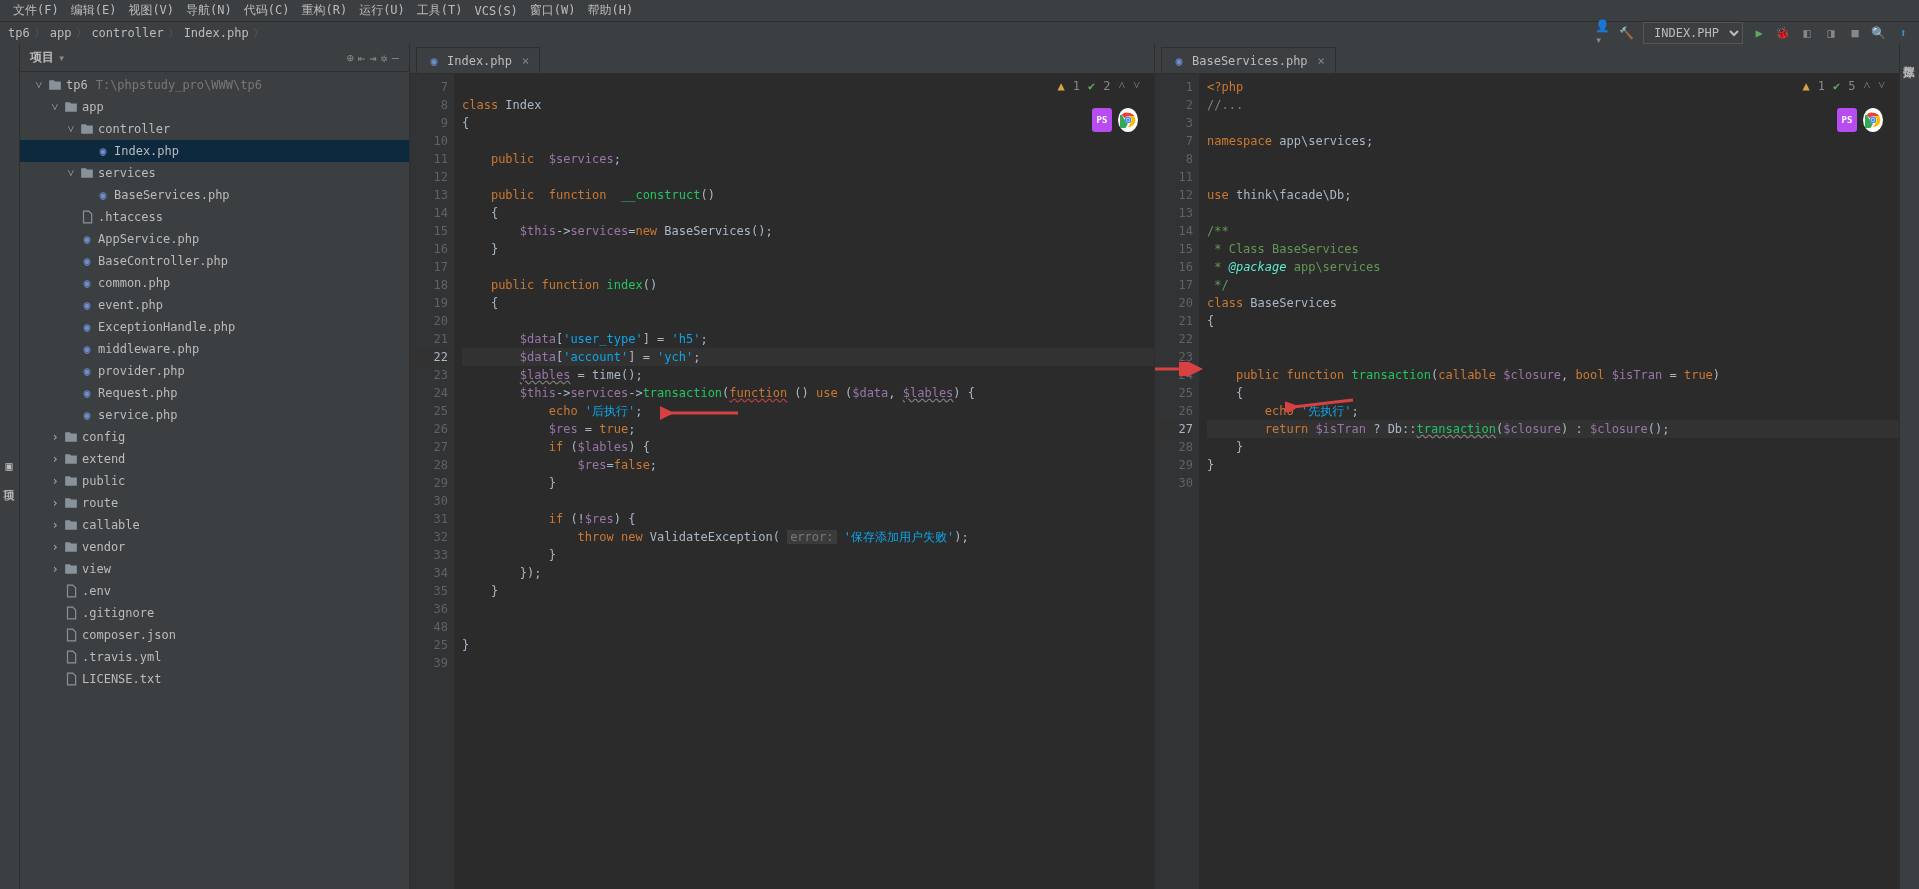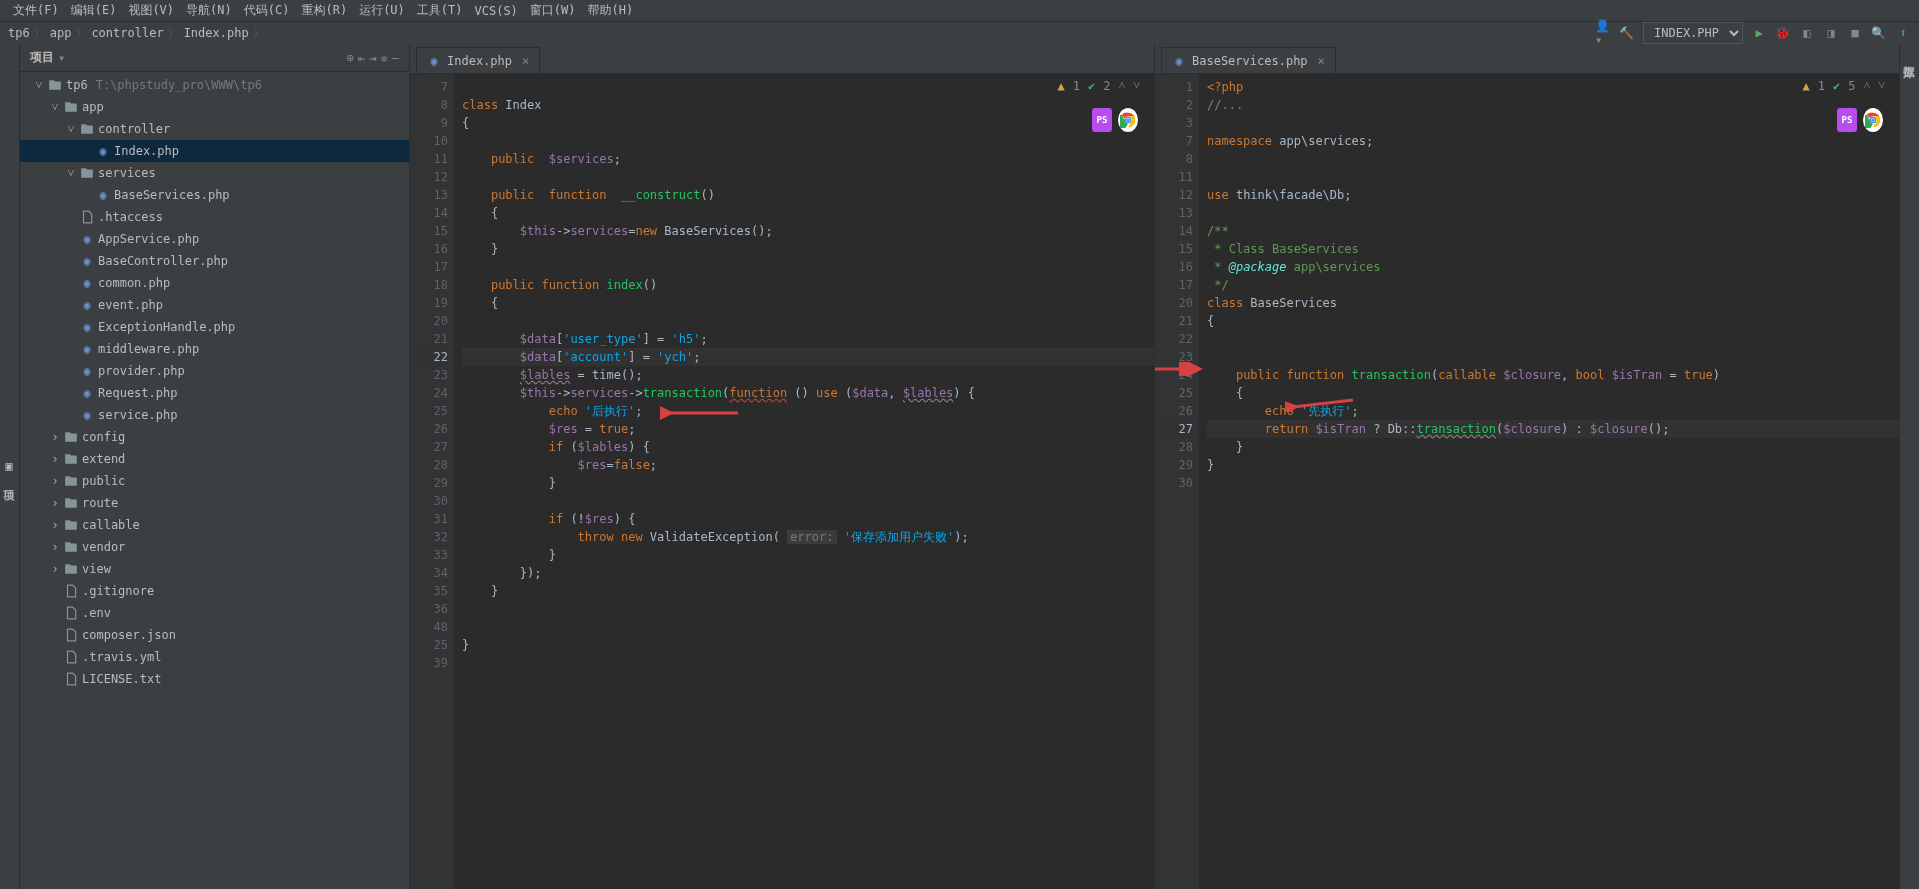--- a/index.html
+++ b/index.html
@@ -318,31 +318,31 @@
           <span class="lbl">view</span>
         </div>
         <div class="node">
           <span class="ind" style="width:16px"></span>
           <span class="chev"> </span>
           <span class="fold file">
             <svg width="14" height="14" viewBox="0 0 24 24">
               <path d="M6 2h9l5 5v15H6z" fill="none" stroke="#87939a" stroke-width="2"></path>
             </svg>
           </span>
+          <span class="lbl">.env</span>
+        </div>
+        <div class="node">
+          <span class="ind" style="width:16px"></span>
+          <span class="chev"> </span>
+          <span class="fold file">
+            <svg width="14" height="14" viewBox="0 0 24 24">
+              <path d="M6 2h9l5 5v15H6z" fill="none" stroke="#87939a" stroke-width="2"></path>
+            </svg>
+          </span>
           <span class="lbl">.gitignore</span>
-        </div>
-        <div class="node">
-          <span class="ind" style="width:16px"></span>
-          <span class="chev"> </span>
-          <span class="fold file">
-            <svg width="14" height="14" viewBox="0 0 24 24">
-              <path d="M6 2h9l5 5v15H6z" fill="none" stroke="#87939a" stroke-width="2"></path>
-            </svg>
-          </span>
-          <span class="lbl">.env</span>
         </div>
         <div class="node">
           <span class="ind" style="width:16px"></span>
           <span class="chev"> </span>
           <span class="fold file">
             <svg width="14" height="14" viewBox="0 0 24 24">
               <path d="M6 2h9l5 5v15H6z" fill="none" stroke="#87939a" stroke-width="2"></path>
             </svg>
           </span>
           <span class="lbl">composer.json</span>

